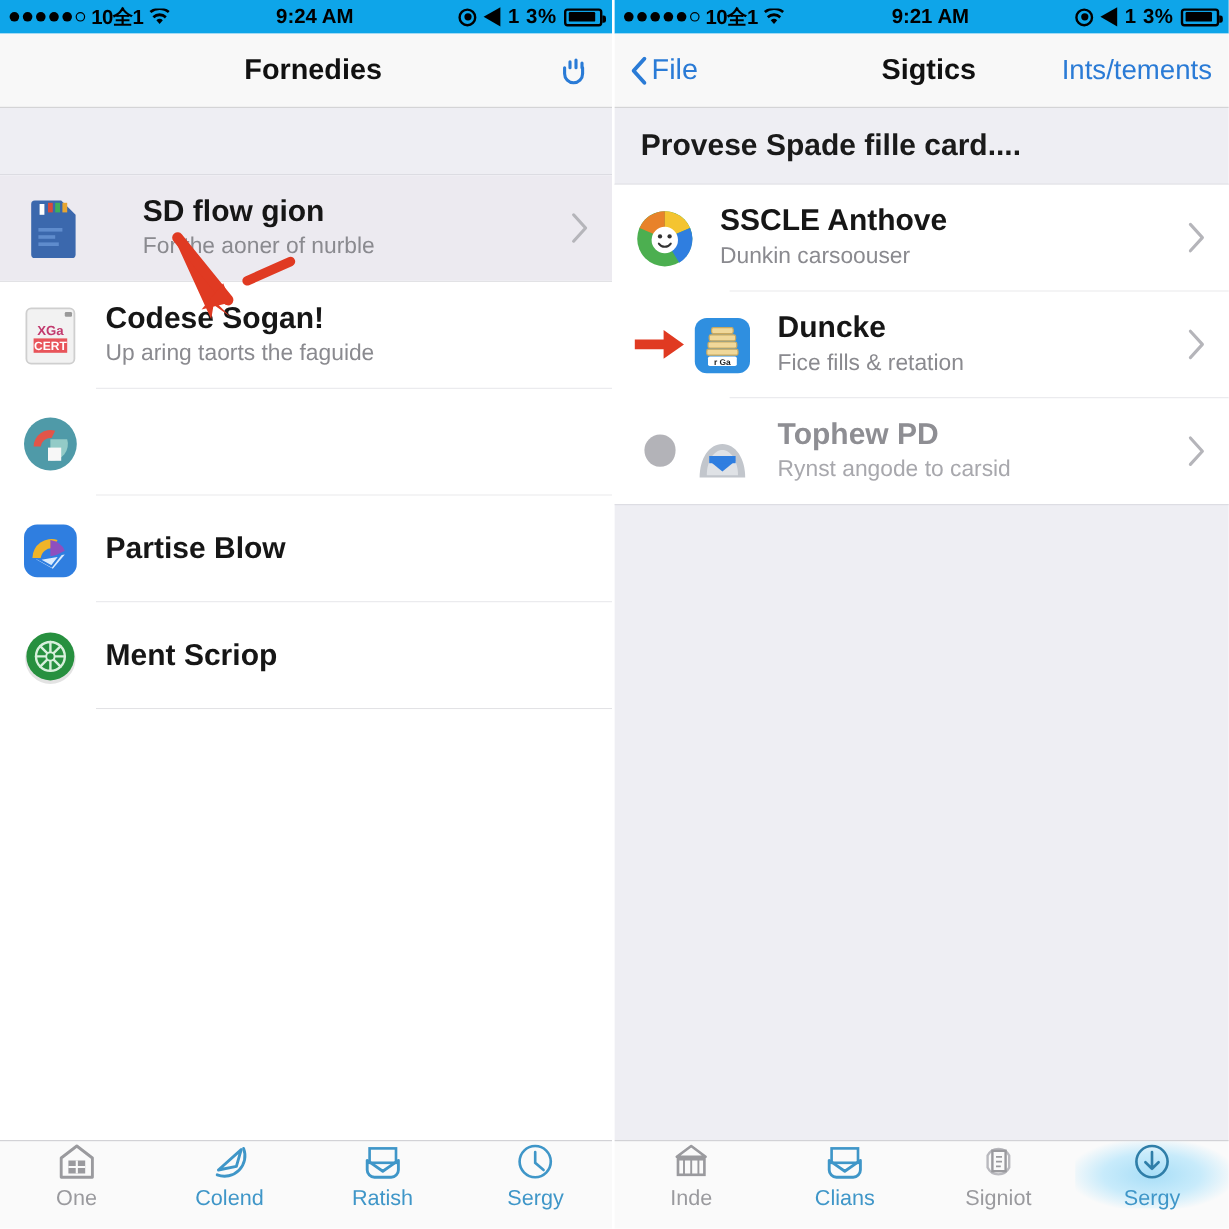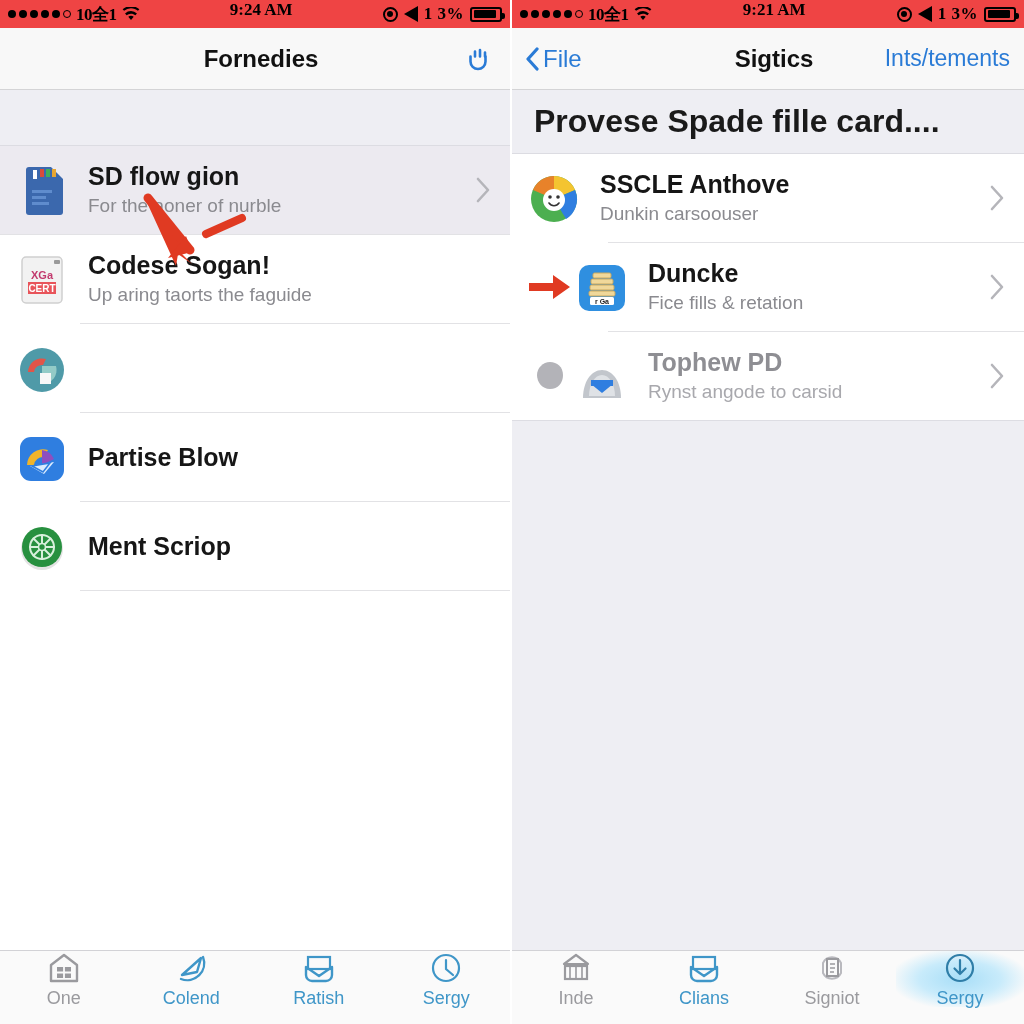--- a/index.html
+++ b/index.html
@@ -9,23 +9,23 @@
     background:#ffffff;
     -webkit-font-smoothing:antialiased;
   }
   .screens { display:flex; width:1024px; height:1024px; }
   .phone { width:512px; height:1024px; position:relative; display:flex; flex-direction:column;
            background:#ffffff; overflow:hidden; }
   .phone.left { border-right:2px solid #ffffff; }
 
   
   .statusbar {
-    height:28px; flex:0 0 28px; background:#ef4444;
-    display:flex; padding:0 8px;
-    font-size:16px; font-weight:bold; color:#000;font-family:Liberation Serif, serif;
+    height:28px; flex:0 0 28px; background:#0ea5e9;
+    display:flex; align-items:center; padding:0 8px;
+    font-size:16px; font-weight:bold; color:#000;
   }
   .sb-left { display:flex; align-items:center; gap:5px; flex:0 0 auto; }
   .dots { display:flex; align-items:center; gap:3px; }
   .dot { width:8px; height:8px; border-radius:50%; background:#000; }
   .dot.hollow { background:transparent; border:1.4px solid #000; }
   .carrier { font-size:17px; font-weight:bold; letter-spacing:-0.5px; }
   .wifi { width:18px; height:14px; display:block; }
   .sb-center { flex:1 1 auto; text-align:center; font-size:17px; font-weight:bold; }
   .sb-right { display:flex; align-items:center; gap:6px; flex:0 0 auto; }
   .loc-ring { width:15px; height:15px; border-radius:50%; border:2px solid #000;
@@ -53,31 +53,31 @@
   .chev-back { width:14px; height:24px; }
   .nav-right-btn { margin-left:auto; color:#2a7bd6; font-size:23px; z-index:2; cursor:pointer;
                    white-space:nowrap; }
   .nav-hand { margin-left:auto; z-index:2; width:36px; height:36px; cursor:pointer;
               display:flex; align-items:center; justify-content:center; }
 
   
   .section-head {
     background:#eeeef3; border-bottom:1px solid #dcdce2;
     min-height:64px; display:flex; align-items:center; padding:0 22px;
-    font-size:32px; font-weight:bold; color:#1a1a1a;
+    font-size:25px; font-weight:bold; color:#1a1a1a;
   }
   .section-head.empty { min-height:56px; }
 
   
   .list { background:#ffffff; }
   .row {
     display:flex; align-items:center; padding:0 14px; min-height:88px; position:relative;
     background:#ffffff; cursor:pointer;
   }
-  .row.selected { background:#eceaf0; }
+  .row.selected { background:#eceaf0;gap:31px; }
   .row .gutter { width:48px; flex:0 0 48px; display:flex; align-items:center; justify-content:center; }
   .row .ico { width:56px; flex:0 0 56px; height:52px; margin-right:18px;
               display:flex; align-items:flex-end; justify-content:center; }
   .row .txt { flex:1 1 auto; min-width:0; padding:10px 0; }
   .row .t1 { font-size:25px; font-weight:bold; color:#161616; line-height:1.15; }
   .row .t2 { font-size:19px; color:#8a8a8f; line-height:1.3; margin-top:3px; }
   .row.dim .t1 { color:#8e8e93; }
   .row.dim .t2 { color:#a8a8ad; }
   .row .chev { width:26px; flex:0 0 26px; display:flex; align-items:center; justify-content:center;
                margin-left:10px; }

